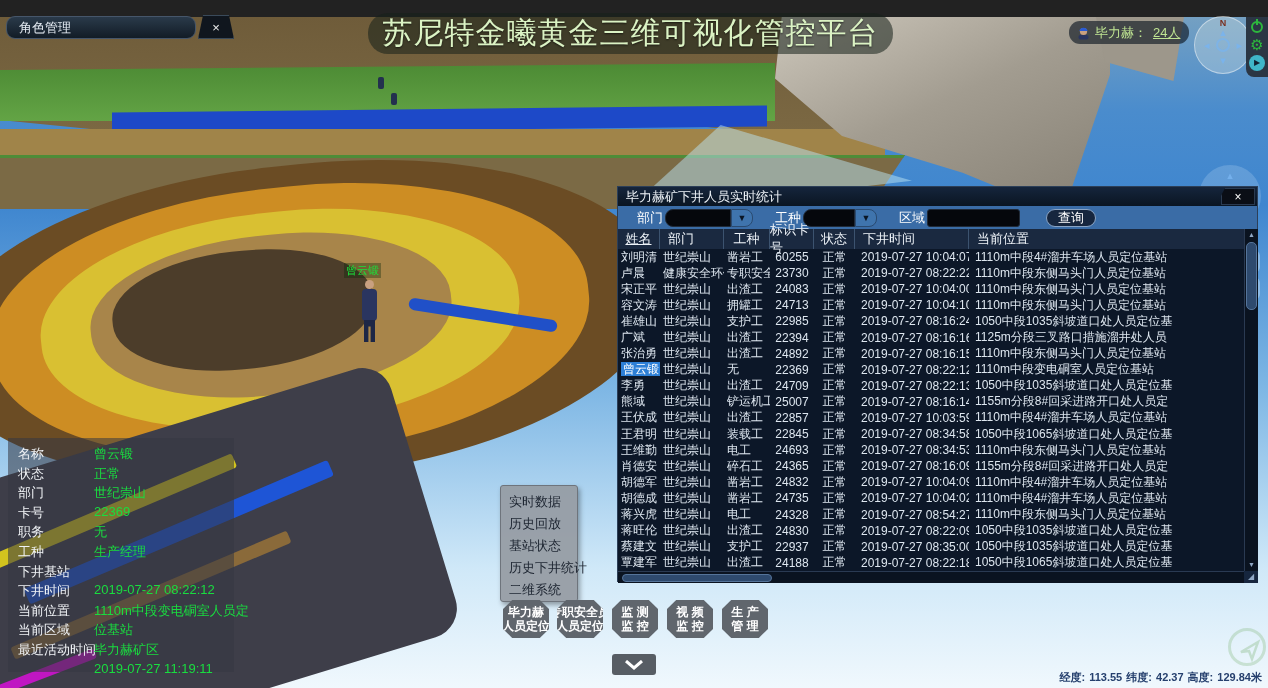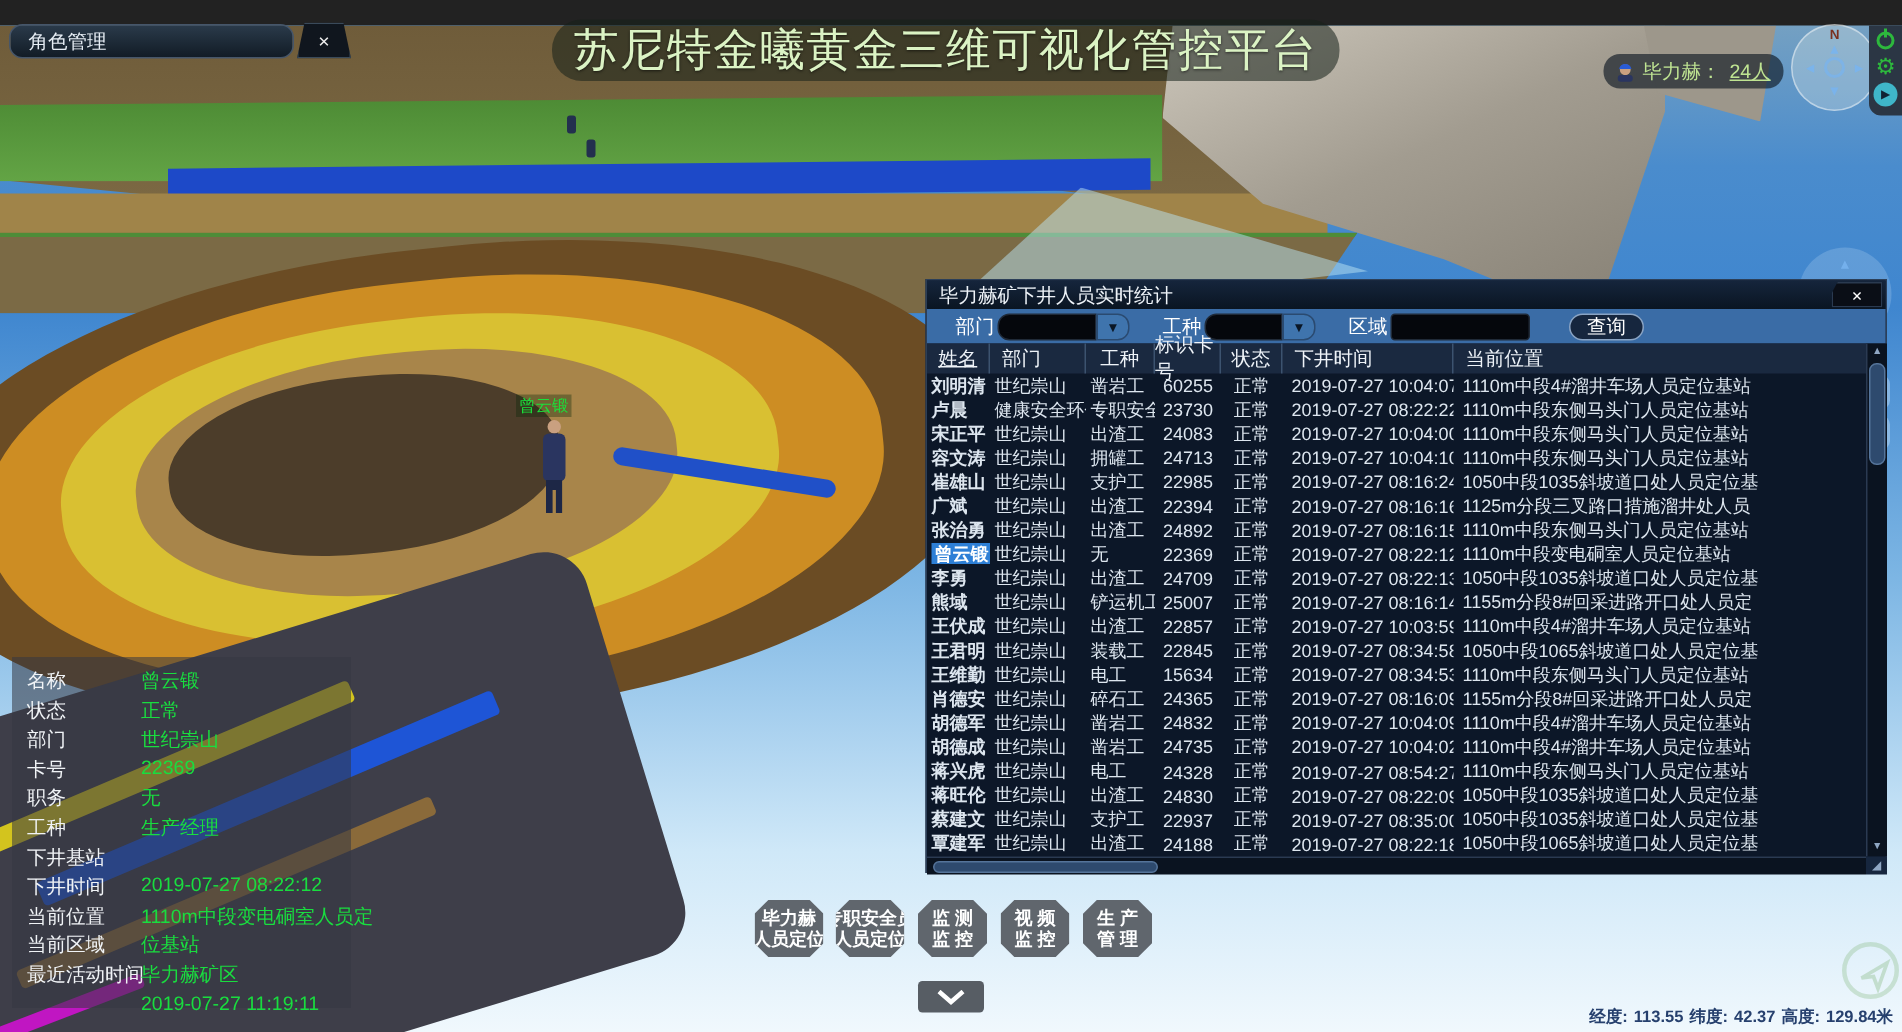--- a/index.html
+++ b/index.html
@@ -58,21 +58,21 @@
      clip-path:polygon(0 0,100% 0,100% 100%,60% 100%,60% 30%,40% 30%,40% 100%,0 100%);}
 
   
   #role-bar{left:6px;top:16px;width:190px;height:23px;background:linear-gradient(#2a3a4a,#121c26);
      border:1px solid #46566a;border-radius:9px;color:#e6edf4;font-size:13px;display:flex;align-items:center;padding-left:12px;}
   #role-close{left:198px;top:15px;width:36px;height:24px;background:#10161e;border:1px solid #3a4a5a;
      clip-path:polygon(14% 0,86% 0,100% 100%,0 100%);color:#eee;font-size:13px;display:flex;align-items:center;justify-content:center;}
   #main-title{left:368px;top:13px;width:525px;height:41px;background:rgba(22,32,26,0.55);border-radius:20px;
      display:flex;align-items:center;justify-content:center;}
   #main-title span{font-size:30px;letter-spacing:1px;color:#dbf3c4;text-shadow:0 1px 2px rgba(0,0,0,0.6);white-space:nowrap;}
-  #badge{left:1069px;top:36px;width:120px;height:23px;background:rgba(15,25,35,0.65);border-radius:11px;
+  #badge{left:1069px;top:21px;width:120px;height:23px;background:rgba(15,25,35,0.65);border-radius:11px;
      display:flex;align-items:center;color:#bfe492;font-size:13px;}
   #badge svg{margin:0 4px 0 7px;}
   #badge .cnt{margin-left:6px;text-decoration:underline;}
 
   
   #compass{left:1194px;top:16px;width:58px;height:58px;border-radius:50%;background:rgba(235,242,235,0.28);
      border:1px solid rgba(255,255,255,0.45);}
   #compass .n{position:absolute;left:50%;top:1px;transform:translateX(-50%);font-size:9px;font-weight:bold;color:#7a3020;}
   .dpad-arrow{position:absolute;font-size:11px;color:rgba(120,180,240,0.85);}
   #compass .up{left:50%;top:9px;transform:translateX(-50%);} #compass .dn{left:50%;bottom:6px;transform:translateX(-50%);}
@@ -108,21 +108,21 @@
   .dd-btn{width:22px;height:18px;background:#3f74ad;border:1px solid #2a4a70;border-radius:0 8px 8px 0;
      color:#0a1625;font-size:9px;display:flex;align-items:center;justify-content:center;}
   .txt-box{height:18px;background:#05070c;border-radius:3px;border:1px solid #202a38;}
   #query-btn{width:50px;height:18px;background:#16263e;border:1px solid #8aa4c4;border-radius:9px;color:#fff;
      font-size:13px;display:flex;align-items:center;justify-content:center;}
   #thead{left:0;top:42px;width:626px;height:20px;background:#1a2940;display:flex;color:#eef3f8;font-size:13px;}
   .hcell{display:flex;align-items:center;border-right:1px solid #3c536f;height:100%;}
   #tbody{left:0;top:62px;width:626px;height:322px;overflow:hidden;}
   .trow{display:flex;height:16.1px;align-items:center;color:#dde6ef;font-size:12px;white-space:nowrap;}
   .tcell{overflow:hidden;flex:none;}
-  .c0{width:42px;padding-left:3px;font-weight:bold;} .c1{width:64px;padding-left:3px;} .c2{width:46px;padding-left:3px;}
+  .c0{width:42px;padding-left:3px;} .c1{width:64px;padding-left:3px;} .c2{width:46px;padding-left:3px;}
   .c3{width:44px;text-align:center;} .c4{width:41px;text-align:center;} .c5{width:114px;padding-left:6px;}
   .c6{flex:1 1 auto;padding-left:6px;}
   .hc0{width:42px;justify-content:center;text-decoration:underline;} .hc1{width:64px;padding-left:8px;} .hc2{width:46px;justify-content:center;}
   .hc3{width:44px;justify-content:center;} .hc4{width:41px;justify-content:center;} .hc5{width:114px;padding-left:8px;}
   .hc6{flex:1;padding-left:8px;border-right:none;}
   .sel{background:#2d7fd6;color:#fff;padding:0 2px;}
   #vscroll{left:626px;top:42px;width:14px;height:342px;background:#0a1320;border-left:1px solid #2a3a52;}
   #vscroll .arr{position:absolute;left:0;width:13px;height:12px;color:#8fa7c4;font-size:7px;text-align:center;line-height:12px;}
   #vthumb{position:absolute;left:1px;top:13px;width:11px;height:68px;background:#2e4a6e;border:1px solid #55749a;border-radius:5px;}
   #hscroll{left:0;top:384px;width:626px;height:12px;background:#0a1320;border-top:1px solid #2a3a52;}
@@ -373,21 +373,21 @@
           <div class="tcell c2">装载工</div>
           <div class="tcell c3">22845</div>
           <div class="tcell c4">正常</div>
           <div class="tcell c5">2019-07-27 08:34:58</div>
           <div class="tcell c6">1050中段1065斜坡道口处人员定位基</div>
         </div>
         <div class="trow">
           <div class="tcell c0">王维勤</div>
           <div class="tcell c1">世纪崇山</div>
           <div class="tcell c2">电工</div>
-          <div class="tcell c3">15634</div>
+          <div class="tcell c3">24693</div>
           <div class="tcell c4">正常</div>
           <div class="tcell c5">2019-07-27 08:34:53</div>
           <div class="tcell c6">1110m中段东侧马头门人员定位基站</div>
         </div>
         <div class="trow">
           <div class="tcell c0">肖德安</div>
           <div class="tcell c1">世纪崇山</div>
           <div class="tcell c2">碎石工</div>
           <div class="tcell c3">24365</div>
           <div class="tcell c4">正常</div>
@@ -483,20 +483,27 @@
         <div class="vline">生产经理</div>
         <div class="vline"></div>
         <div class="vline">2019-07-27 08:22:12</div>
         <div class="vline">1110m中段变电硐室人员定</div>
         <div class="vline">位基站</div>
         <div class="vline">毕力赫矿区</div>
         <div class="vline">2019-07-27 11:19:11</div>
       </div>
   </div>
 
+  <div class="abs" id="menu">
+      <div class="menu-item">实时数据</div>
+      <div class="menu-item">历史回放</div>
+      <div class="menu-item">基站状态</div>
+      <div class="menu-item">历史下井统计</div>
+      <div class="menu-item">二维系统</div>
+    </div>
 
   <div id="navbar">
       <div class="abs navbtn" style="left: 503px;">
         <span>毕力赫</span>
         <span>人员定位</span>
       </div>
       <div class="abs navbtn" style="left: 557px;">
         <span>专职安全员</span>
         <span>人员定位</span>
       </div>

